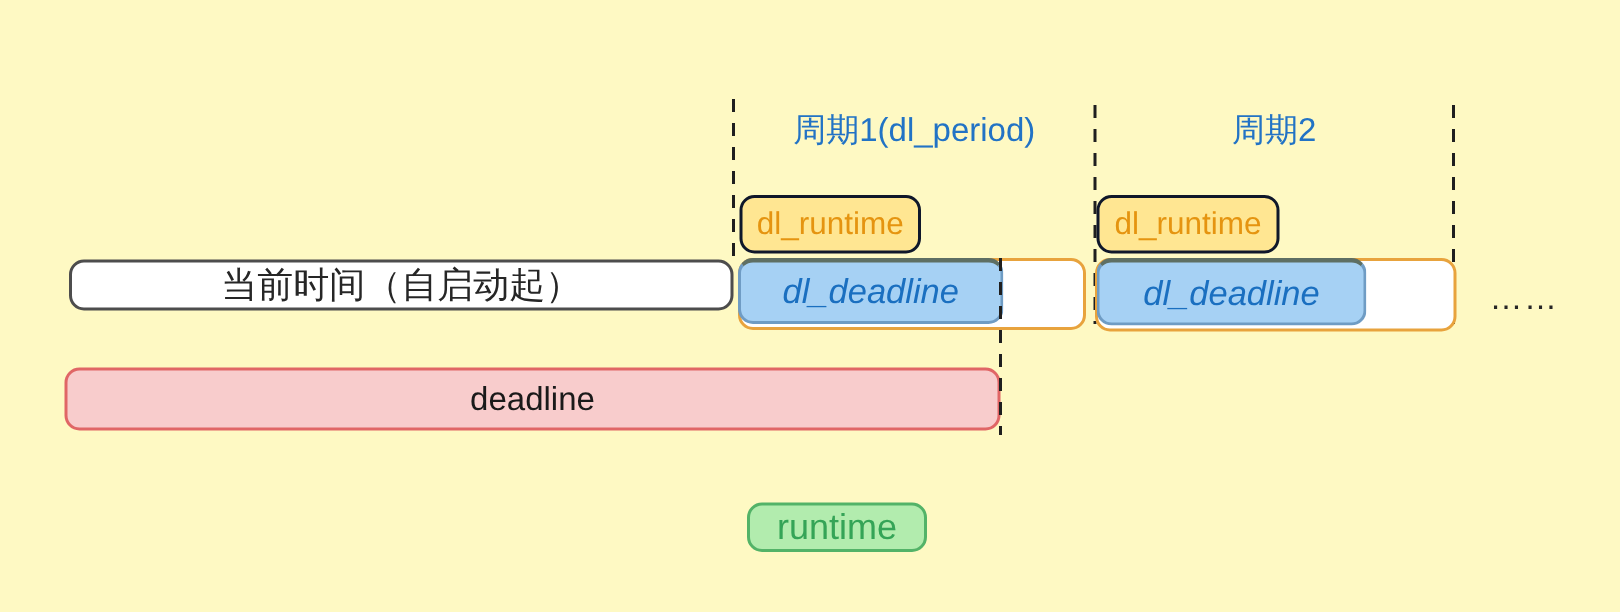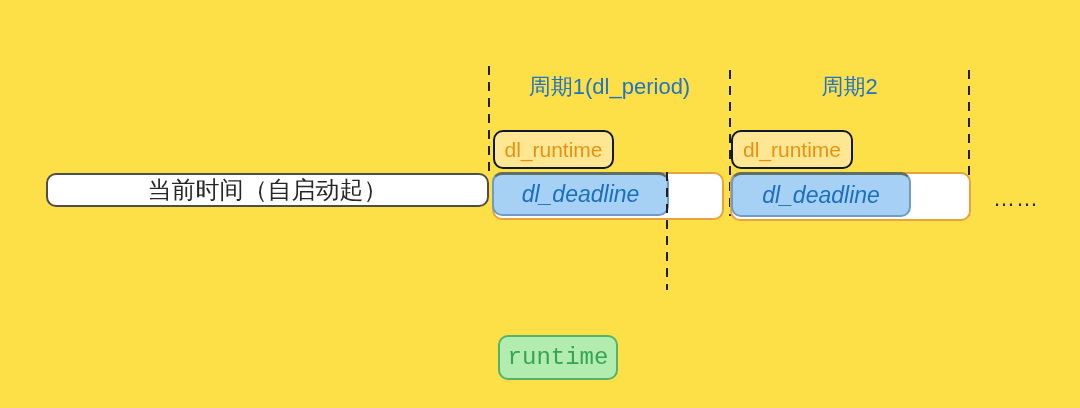--- a/index.html
+++ b/index.html
@@ -5,21 +5,21 @@
   html, body {
     margin: 0;
     padding: 0;
     background: #ffffff;
     font-family: "Liberation Sans", "DejaVu Sans", sans-serif;
   }
   .canvas {
     position: relative;
     width: 1080px;
     height: 408px;
-    background: #fde047;
+    background: #fef9c3;
     overflow: hidden;
   }
   
   .vdash {
     position: absolute;
     width: 2px;
     background: repeating-linear-gradient(180deg, #1f1f1f 0 9px, transparent 9px 16px);
   }
   .vdash.d1 { left: 488px; top: 66px;  height: 106px; z-index: 1; }
   .vdash.d2 { left: 729px; top: 70px;  height: 146px; z-index: 1; }
@@ -98,27 +98,26 @@
     left: 43px; top: 245px; width: 624px; height: 42px;
     background: #f8cccc;
     border: 2px solid #e06666;
     color: #1a1a1a;
     font-size: 22px;
     z-index: 5;
   }
 
   
   .runtime-box {
-    left: 498px; top: 335px; width: 120px; height: 45px;
+    left: 498px; top: 335px; width: 120px; height: 33px;
     background: #b2ecae;
     border: 2px solid #53b368;
     color: #35a457;
     font-size: 24px;
     z-index: 2;
-    font-family: Liberation Mono, monospace;
   }
 
   
   .ellipsis {
     position: absolute;
     left: 993px; top: 186px;
     color: #262626;
     font-size: 22px;
     letter-spacing: 1px;
     z-index: 2;
@@ -150,20 +149,23 @@
     <span>dl_runtime</span>
   </div>
   <div class="box blue-box b2">
     <span>dl_deadline</span>
   </div>
 
   <div class="box current-time-box">
     <span>当前时间（自启动起）</span>
   </div>
 
+  <div class="box deadline-box">
+    <span>deadline</span>
+  </div>
 
   <div class="box runtime-box">
     <span>runtime</span>
   </div>
 
   <div class="ellipsis">……</div>
 
 </div>
 
 </body></html>

